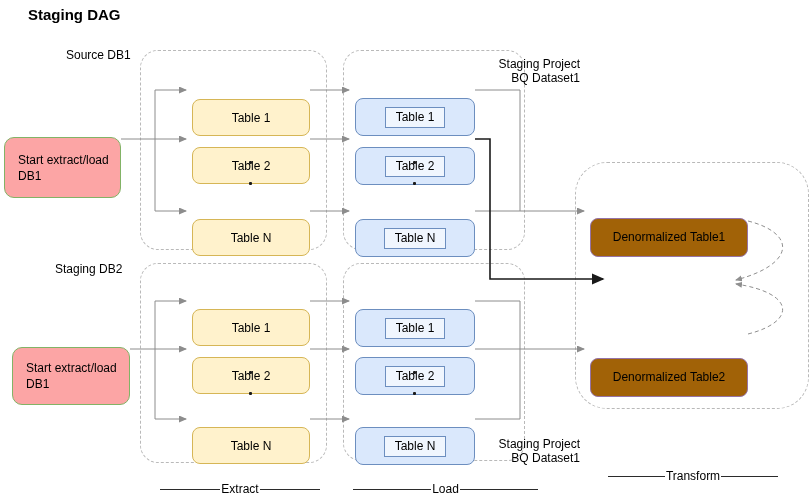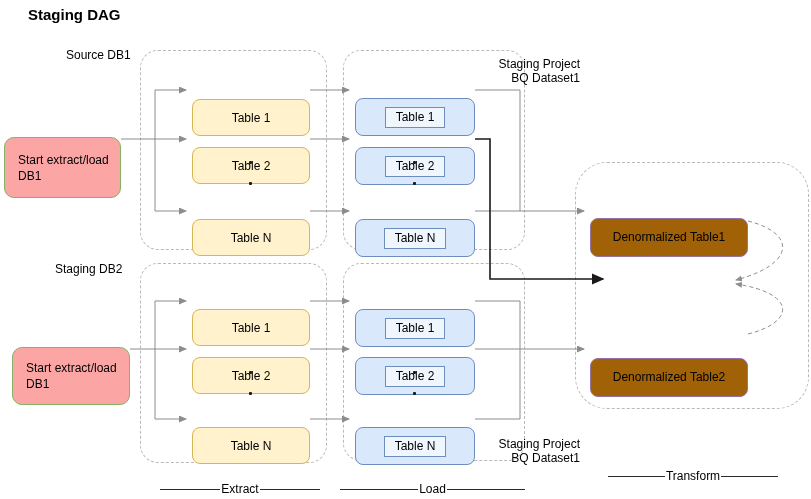--- a/index.html
+++ b/index.html
@@ -158,21 +158,21 @@
       <path d="M748 221 C 796 233, 796 264, 736 280" marker-end="url(#arL)"></path>
       <path d="M748 334 C 796 322, 796 293, 736 284" marker-end="url(#arL)"></path>
     </g>
   </svg>
 
   <div class="stage" style="left:160px;top:481px;width:160px;">
     <span class="sline"></span>
     <span class="slabel">Extract</span>
     <span class="sline"></span>
   </div>
-  <div class="stage" style="left:340px;top:481px;width:185px;">
+  <div class="stage" style="left:353px;top:481px;width:185px;">
     <span class="sline"></span>
     <span class="slabel">Load</span>
     <span class="sline"></span>
   </div>
   <div class="stage" style="left:608px;top:468px;width:170px;">
     <span class="sline"></span>
     <span class="slabel">Transform</span>
     <span class="sline"></span>
   </div>
 

